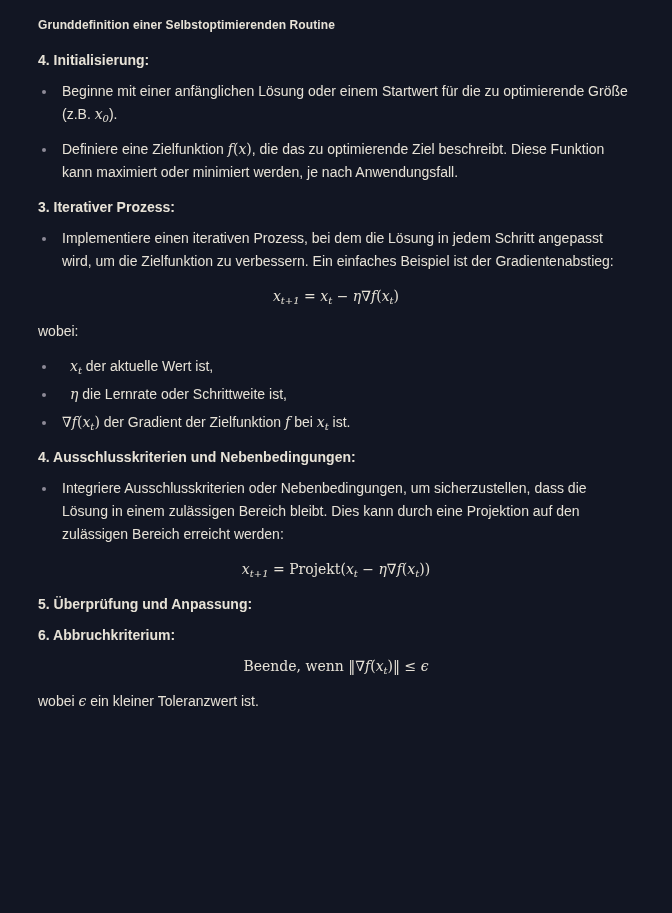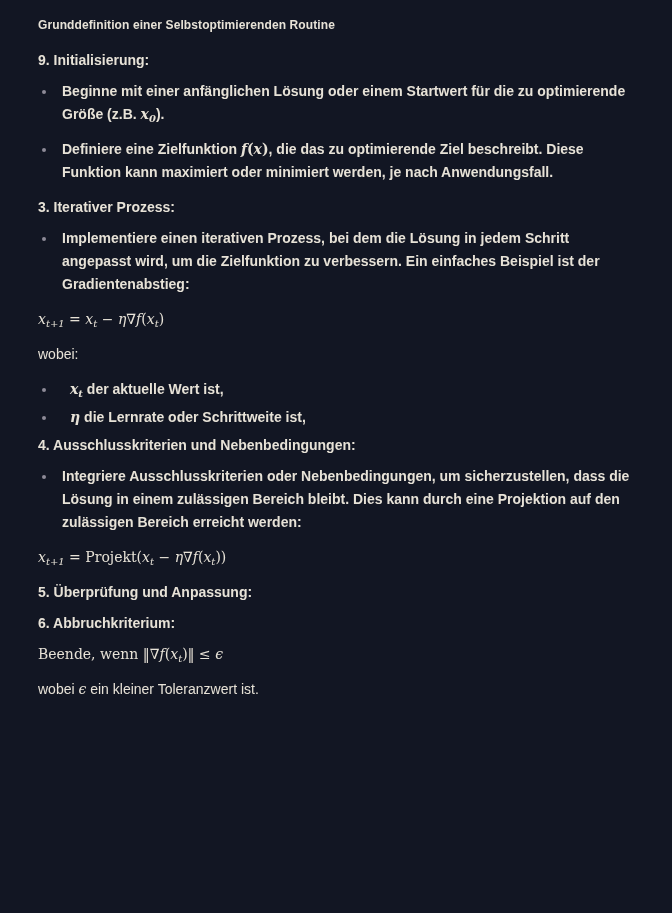--- a/index.html
+++ b/index.html
@@ -31,28 +31,28 @@
     line-height: 23px;
     margin: 0 0 8px 0;
   }
   .md-para {
     line-height: 23px;
     margin: 12px 0 12px 0;
   }
   .md-formula {
     line-height: 23px;
     margin: 0 0 12px 0;
+    text-align: center;
     font-family: "DejaVu Serif", serif;
     font-size: 14px;
   }
   .md-bullet {
     display: flex;
     line-height: 23px;
     margin: 0 0 12px 0;
-    font-weight: bold;
   }
   .md-bullet.tight { margin-bottom: 5px; gap: 8px; }
   .dot {
     flex: none;
     width: 4px;
     height: 4px;
     border-radius: 50%;
     background: #8d8a97;
     margin: 9.5px 16px 0 4px;
   }
@@ -72,21 +72,21 @@
     line-height: 0;
     vertical-align: -0.25em;
   }
 </style>
 </head>
 <body>
 
 <div class="doc">
   <div class="md-title">Grunddefinition einer Selbstoptimierenden Routine</div>
   <div>
-      <div class="md-heading"><span>9. Initialisierung:</span></div>
+      <div class="md-heading"><span>4. Initialisierung:</span></div>
       <div class="md-bullet">
         <span class="dot"></span>
         <span class="content"><span>Beginne mit einer anfänglichen Lösung oder einem Startwert für die zu optimierende Größe (z.B. </span><span class="math-it">x</span><sub class="msub">0</sub><span>).</span></span>
       </div>
       <div class="md-bullet">
         <span class="dot"></span>
         <span class="content"><span>Definiere eine Zielfunktion </span><span class="math-it">f</span><span class="math-rm">(</span><span class="math-it">x</span><span class="math-rm">)</span><span>, die das zu optimierende Ziel beschreibt. Diese Funktion kann maximiert oder minimiert werden, je nach Anwendungsfall.</span></span>
       </div>
       <div class="md-heading"><span>3. Iterativer Prozess:</span></div>
       <div class="md-bullet">
@@ -96,20 +96,24 @@
       <div class="md-formula"><span class="math-it">x</span><sub class="msub">t+1</sub><span class="math-rm"> = </span><span class="math-it">x</span><sub class="msub">t</sub><span class="math-rm"> − </span><span class="math-it">η</span><span class="math-rm">∇</span><span class="math-it">f</span><span class="math-rm">(</span><span class="math-it">x</span><sub class="msub">t</sub><span class="math-rm">)</span></div>
       <div class="md-para"><span>wobei:</span></div>
       <div class="md-bullet tight">
         <span class="dot"></span>
         <span class="content"><span class="math-it">x</span><sub class="msub">t</sub><span> der aktuelle Wert ist,</span></span>
       </div>
       <div class="md-bullet tight">
         <span class="dot"></span>
         <span class="content"><span class="math-it">η</span><span> die Lernrate oder Schrittweite ist,</span></span>
       </div>
+      <div class="md-bullet">
+        <span class="dot"></span>
+        <span class="content"><span class="math-rm">∇</span><span class="math-it">f</span><span class="math-rm">(</span><span class="math-it">x</span><sub class="msub">t</sub><span class="math-rm">)</span><span> der Gradient der Zielfunktion </span><span class="math-it">f</span><span> bei </span><span class="math-it">x</span><sub class="msub">t</sub><span> ist.</span></span>
+      </div>
       <div class="md-heading"><span>4. Ausschlusskriterien und Nebenbedingungen:</span></div>
       <div class="md-bullet">
         <span class="dot"></span>
         <span class="content"><span>Integriere Ausschlusskriterien oder Nebenbedingungen, um sicherzustellen, dass die Lösung in einem zulässigen Bereich bleibt. Dies kann durch eine Projektion auf den zulässigen Bereich erreicht werden:</span></span>
       </div>
       <div class="md-formula"><span class="math-it">x</span><sub class="msub">t+1</sub><span class="math-rm"> = Projekt(</span><span class="math-it">x</span><sub class="msub">t</sub><span class="math-rm"> − </span><span class="math-it">η</span><span class="math-rm">∇</span><span class="math-it">f</span><span class="math-rm">(</span><span class="math-it">x</span><sub class="msub">t</sub><span class="math-rm">))</span></div>
       <div class="md-heading"><span>5. Überprüfung und Anpassung:</span></div>
       <div class="md-heading"><span>6. Abbruchkriterium:</span></div>
       <div class="md-formula"><span class="math-rm">Beende, wenn ‖∇</span><span class="math-it">f</span><span class="math-rm">(</span><span class="math-it">x</span><sub class="msub">t</sub><span class="math-rm">)‖ ≤ </span><span class="math-it">ϵ</span></div>
       <div class="md-para"><span>wobei </span><span class="math-it">ϵ</span><span> ein kleiner Toleranzwert ist.</span></div>

